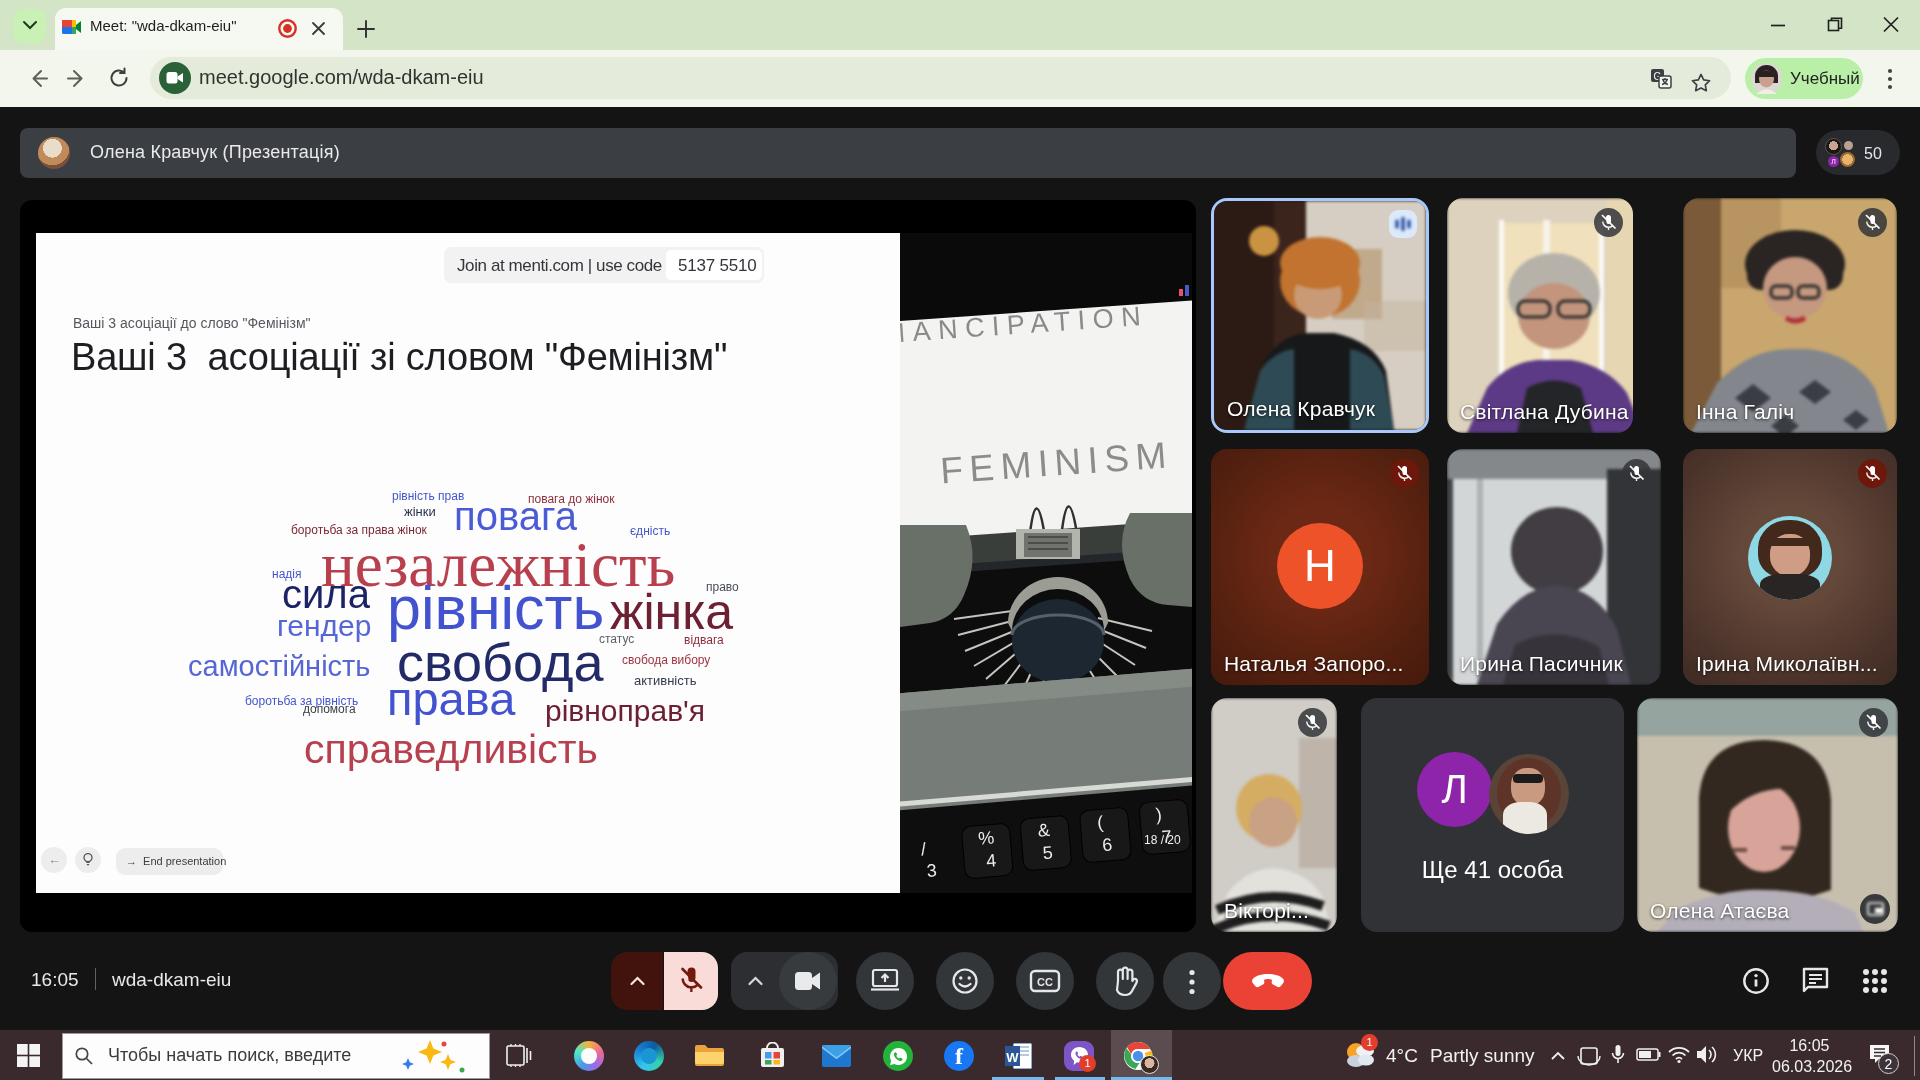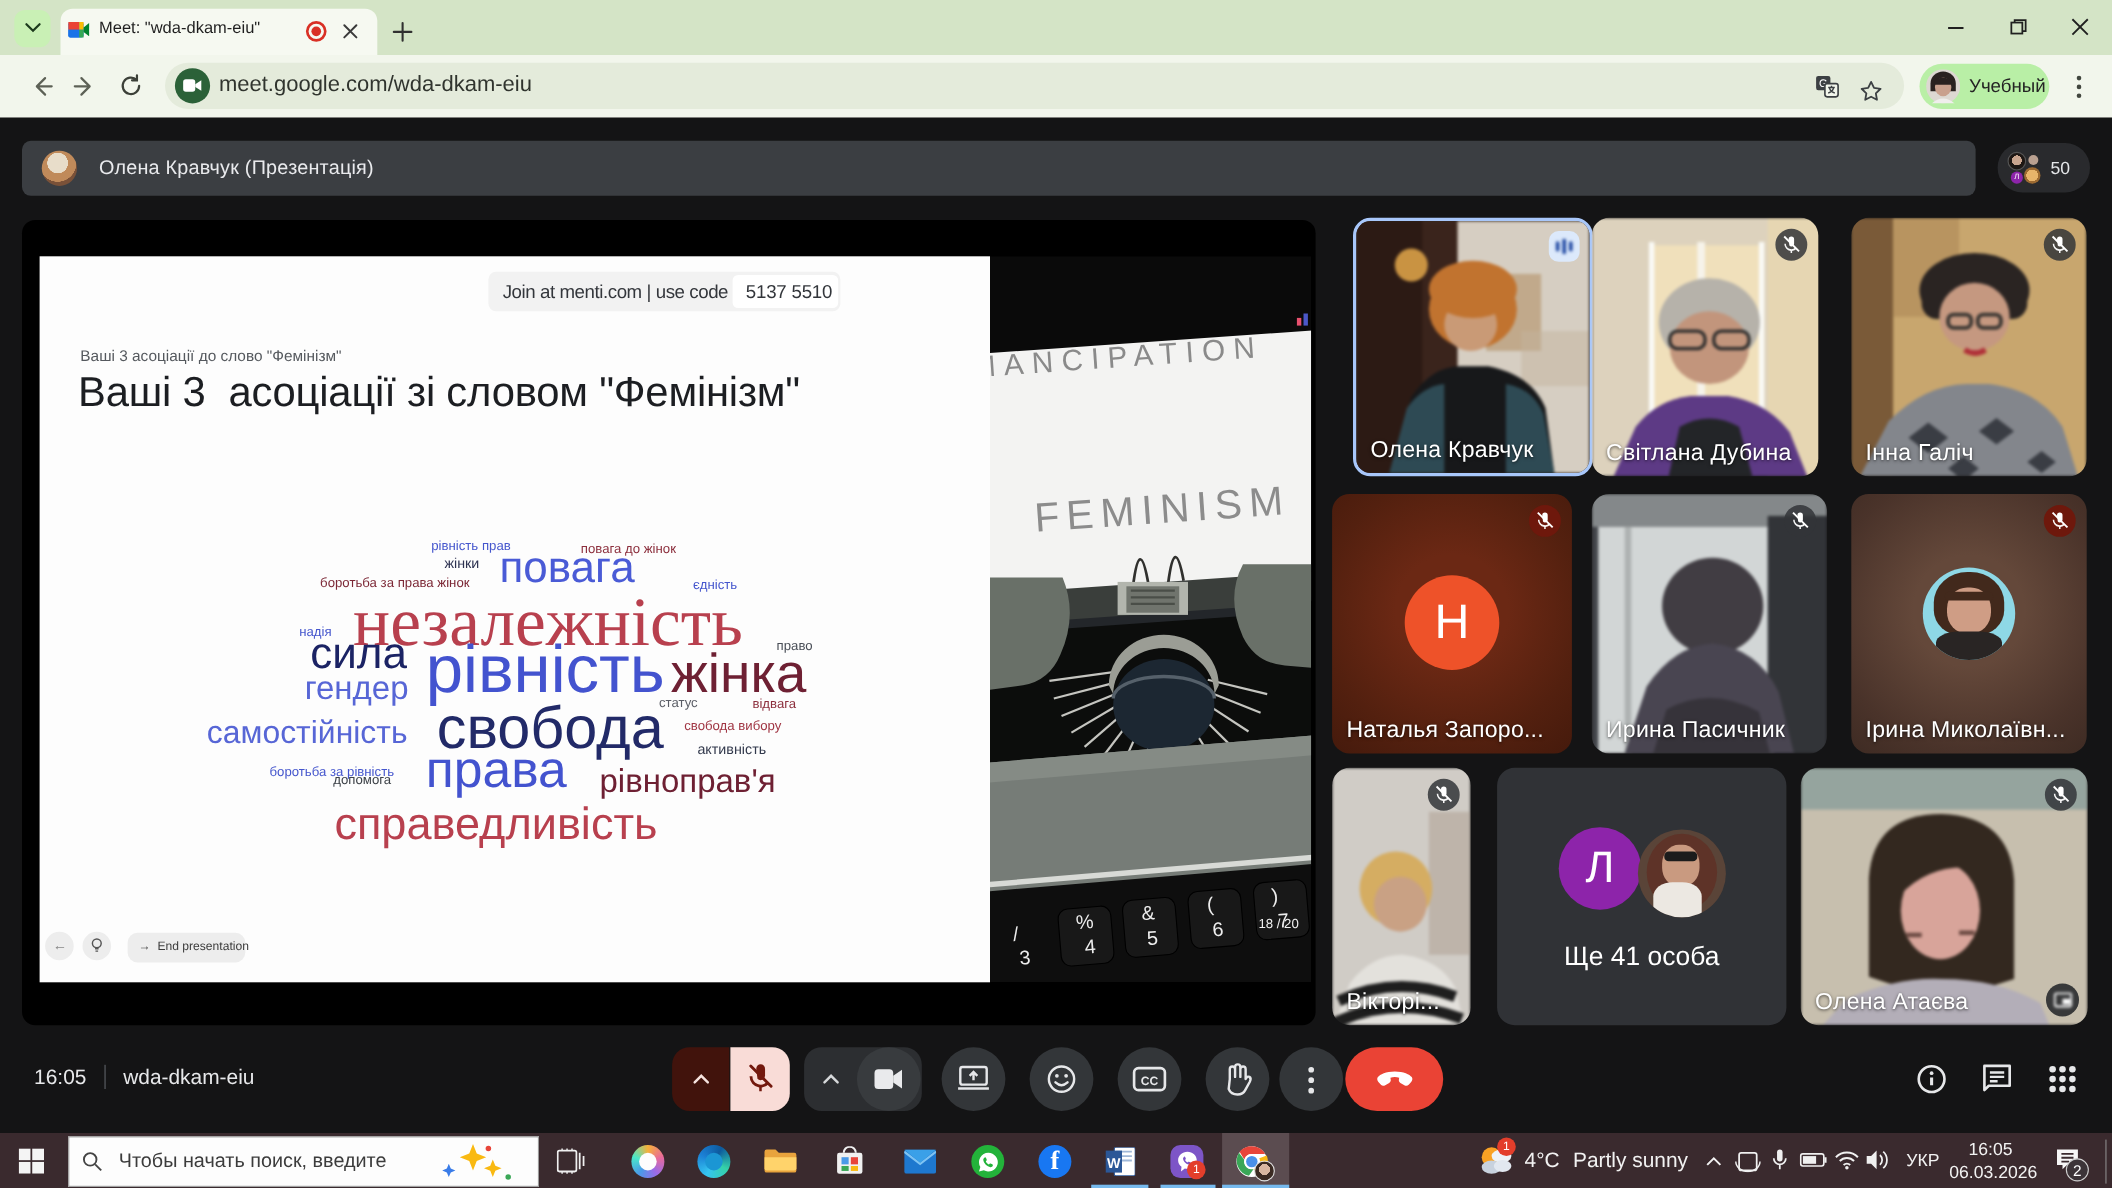--- a/index.html
+++ b/index.html
@@ -269,21 +269,21 @@
           </g>
         </g>
 
         <rect x="285" y="52" width="4" height="11" fill="#4b58c8"></rect>
         <rect x="279" y="56" width="4" height="7" fill="#e8506e"></rect>
         <text x="244" y="611" font-size="12" fill="#f0f0f0" font-family="Liberation Sans">18 / 20</text>
       </svg>
     </div>
   </div>
 
-  <div class="tile" style="left:1211px;top:198px;width:218px;height:235px;border:3px solid #a8c7fa;background:#2a2019;margin-left:19px;">
+  <div class="tile" style="left:1211px;top:198px;width:218px;height:235px;border:3px solid #a8c7fa;background:#2a2019;">
     <svg width="212" height="229" viewBox="0 0 212 229">
       <rect width="212" height="229" fill="#d6cec2"></rect>
       <rect x="0" y="0" width="92" height="229" fill="#3a241c"></rect>
       <rect x="0" y="0" width="60" height="229" fill="#2c1a14"></rect>
       <circle cx="50" cy="40" r="15" fill="#d29a45" opacity=".95"></circle>
       <rect x="118" y="48" width="50" height="70" fill="#b29166" opacity=".6"></rect>
       <rect x="150" y="100" width="62" height="50" fill="#c4b49e" opacity=".5"></rect>
       <ellipse cx="106" cy="80" rx="40" ry="36" fill="#c1732f"></ellipse>
       <ellipse cx="104" cy="94" rx="24" ry="24" fill="#c99a76"></ellipse>
       <path d="M30 229 L50 160 Q70 130 98 132 L120 132 Q160 140 172 170 L180 229 z" fill="#17181a"></path>
@@ -294,21 +294,21 @@
     <div class="tname">Олена Кравчук</div>
     <div class="abs" style="right:9px;top:9px;width:28px;height:28px;border-radius:9px;background:#dce9fb;"></div>
     <svg class="abs" style="right:14px;top:16px" width="18" height="14" viewBox="0 0 18 14">
         <g stroke="#1b44a0" stroke-width="3.2" stroke-linecap="round">
           <path d="M3 4 v6"></path>
           <path d="M9 1.5 v11"></path>
           <path d="M15 4 v6"></path>
         </g>
       </svg>
   </div>
-  <div class="tile" style="left:1447px;top:198px;width:206px;height:235px;">
+  <div class="tile" style="left:1447px;top:198px;width:186px;height:235px;">
     <svg width="214" height="235" viewBox="0 0 214 235">
       <rect width="214" height="235" fill="#ddd2bd"></rect>
       <rect x="55" y="25" width="100" height="150" fill="#f0e0bb"></rect>
       <rect x="52" y="22" width="5" height="155" fill="#fafaf6"></rect>
       <rect x="152" y="22" width="5" height="155" fill="#fafaf6"></rect>
       <rect x="96" y="22" width="7" height="155" fill="#f6f3ea"></rect>
       <rect x="160" y="0" width="54" height="235" fill="#e6d6b2"></rect>
       <ellipse cx="107" cy="95" rx="46" ry="40" fill="#b6b2aa"></ellipse>
       <ellipse cx="107" cy="118" rx="36" ry="33" fill="#c2957c"></ellipse>
       <path d="M20 235 L40 190 Q60 165 90 162 L124 162 Q160 168 180 195 L196 235 z" fill="#5d3a85"></path>

